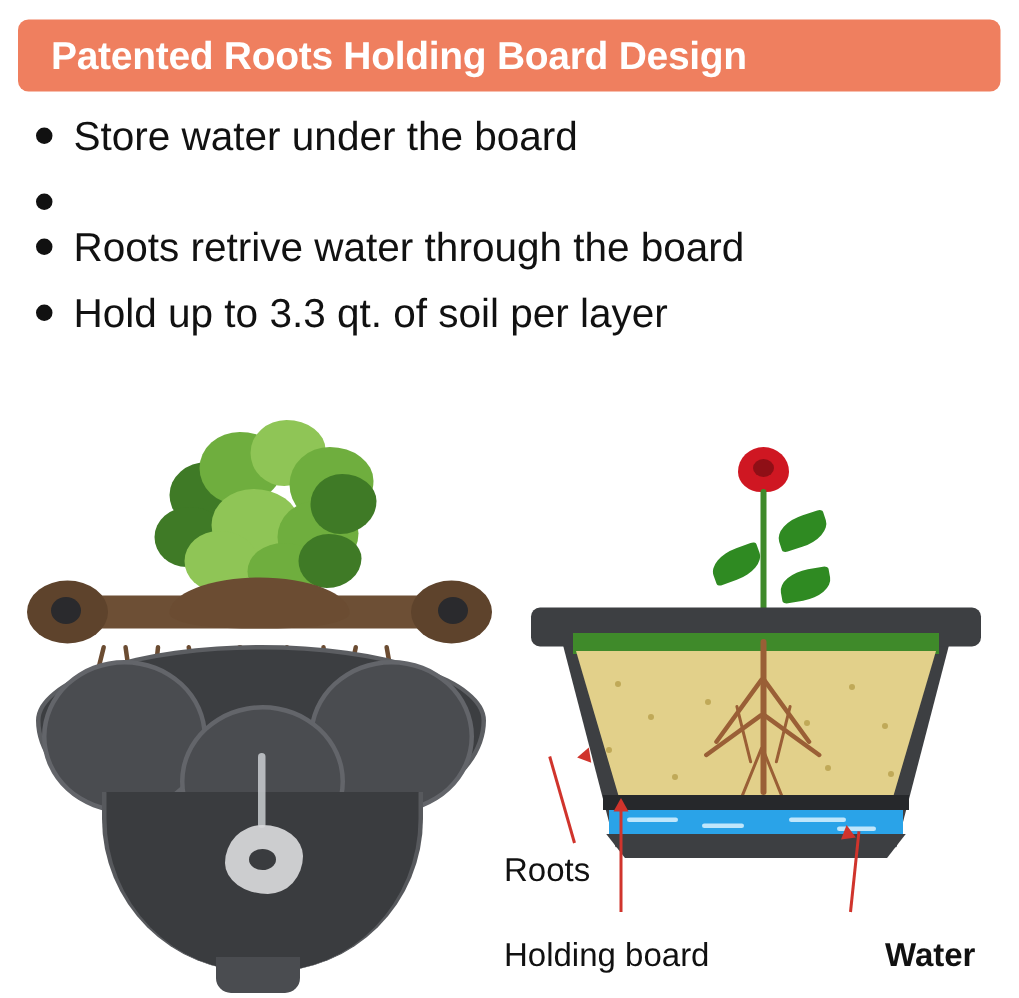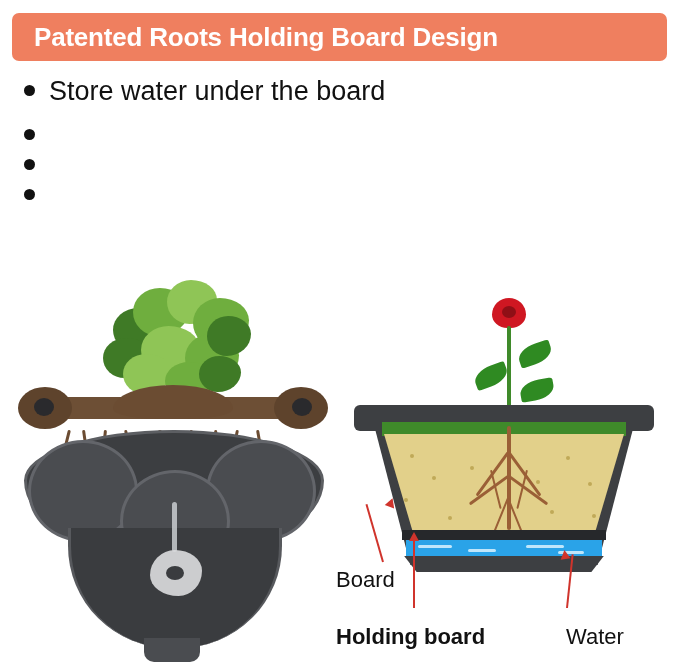--- a/index.html
+++ b/index.html
@@ -388,23 +388,25 @@
 <div class="bullets">
   <div class="bullet-row">
     <span class="bullet-dot"></span>
     <span class="bullet-text">Store water under the board</span>
   </div>
   <div class="bullet-row">
     <span class="bullet-dot"></span>
   </div>
   <div class="bullet-row">
     <span class="bullet-dot"></span>
+    <span class="bullet-text">Roots retrive water through the board</span>
   </div>
   <div class="bullet-row">
     <span class="bullet-dot"></span>
+    <span class="bullet-text">Hold up to 3.3 qt. of soil per layer</span>
   </div>
 </div>
 
 <div class="photo-area">
 
   <div class="left-photo">
 
     <div class="foliage">
       <div class="leafblob dark" style="left:10px;  top:28px; width:52px; height:44px;"></div>
       <div class="leafblob" style="left:30px;  top:8px;  width:56px; height:48px;"></div>
@@ -511,18 +513,18 @@
     <div class="leader" style="left:42px; top:232px; width:2px; height:60px; transform:rotate(-16deg); transform-origin: bottom center;"></div>
     <div class="arrowhead" style="left:46px; top:228px; transform:rotate(20deg);"></div>
 
     <div class="leader" style="left:73px; top:266px; width:2px; height:72px;"></div>
     <div class="arrowhead" style="left:69px; top:262px;"></div>
 
     <div class="leader" style="left:226px; top:284px; width:2px; height:54px; transform:rotate(6deg); transform-origin: bottom center;"></div>
     <div class="arrowhead" style="left:220px; top:280px; transform:rotate(-8deg);"></div>
   </div>
 
-  <div class="callout-label" style="left:336px; top:297px;">Board</div>
-
-  <div class="callout-label" style="left:336px; top:354px;font-weight:bold;">Holding board</div>
-
-  <div class="callout-label" style="left:566px; top:354px;">Water</div>
+  <div class="callout-label" style="left:336px; top:297px;">Roots</div>
+
+  <div class="callout-label" style="left:336px; top:354px;">Holding board</div>
+
+  <div class="callout-label" style="left:590px; top:354px;font-weight:bold;">Water</div>
 </div>
 
 </body></html>

